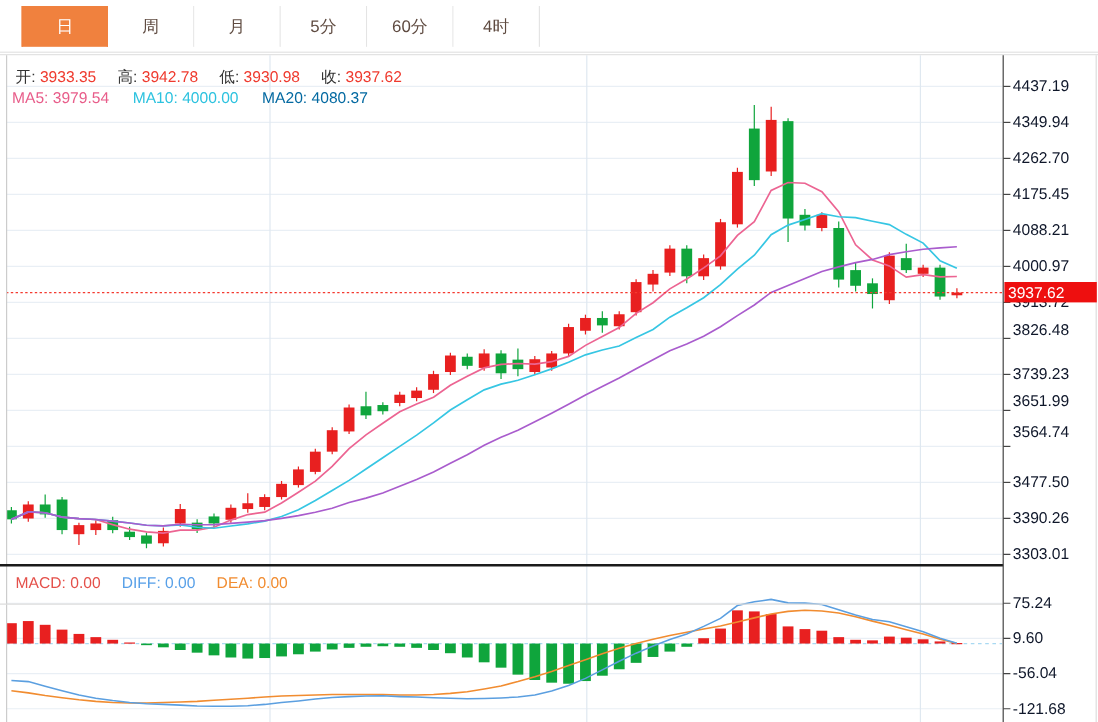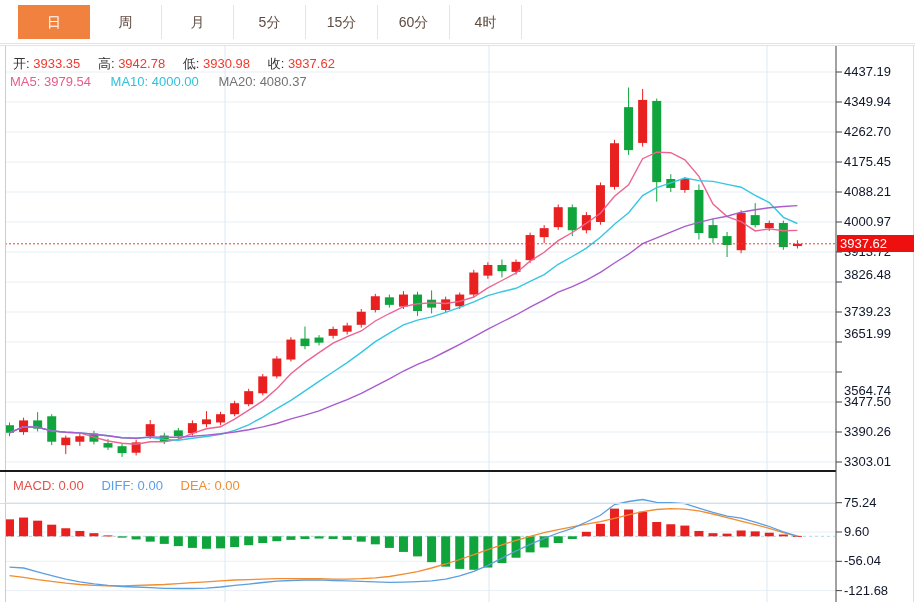--- a/index.html
+++ b/index.html
@@ -12,39 +12,38 @@
        background:#fff;border-right:1px solid #e4e4e4;cursor:pointer;box-sizing:border-box;}
   .tab:first-child{border-left:1px solid #e4e4e4;}
   .tab.active{background:#f0813e;color:#fff;border-color:#f0813e;}
   svg{position:absolute;left:0;top:0;}
   .overlay{position:absolute;font-size:13px;white-space:nowrap;z-index:3;}
   .ohlc-row{left:13px;top:10px;color:#333;}
   .ohlc-row b{font-weight:normal;color:#ef3a2e;}
   .ohlc-row .grp{margin-right:14px;}
   .ma-row{left:10px;top:29px;}
   .ma-row .grp{margin-right:16px;margin-top:20px;}
-  .ma5{color:#e85d8a;} .ma10{color:#2cc2df;} .ma20{color:#737373;}
+  .ma5{color:#e85d8a;} .ma10{color:#2cc2df;} .ma20{color:#0369a1;}
   .macd-row{left:13px;top:436px;}
   .macd-row .grp{margin-right:14px;}
   .c-macd{color:#e4504a;} .c-diff{color:#58a0e8;} .c-dea{color:#f18c30;}
   .axlab{position:absolute;left:844px;color:#0f172a;font-size:13px;z-index:2;}
   .price-tag{position:absolute;left:837px;width:74px;height:17px;background:#ee0f0f;color:#fff;
              font-size:13px;line-height:17px;padding-left:3px;z-index:4;}
 </style>
 </head>
 <body>
 
 <div class="screen">
 
   <div class="tabbar">
       <div class="tab active">日</div>
       <div class="tab">周</div>
       <div class="tab">月</div>
       <div class="tab">5分</div>
-      <div class="tab">15分</div>
       <div class="tab">60分</div>
       <div class="tab">4时</div>
     </div>
 
   <svg id="chart" width="915" height="602">
       <rect x="837" y="46" width="78" height="556" fill="#fff"></rect>
       <line x1="5" y1="72" x2="835" y2="72" stroke="#e9eff5" stroke-width="1"></line>
       <line x1="5" y1="102.00222124999999" x2="835" y2="102.00222124999999" stroke="#e9eff5" stroke-width="1"></line>
       <line x1="5" y1="132.0010038499999" x2="835" y2="132.0010038499999" stroke="#e9eff5" stroke-width="1"></line>
       <line x1="5" y1="162.00322509999992" x2="835" y2="162.00322509999992" stroke="#e9eff5" stroke-width="1"></line>
@@ -292,21 +291,21 @@
       <div class="axlab" style="top: 64px;">4437.19</div>
       <div class="axlab" style="top: 94.0022px;">4349.94</div>
       <div class="axlab" style="top: 124.001px;">4262.70</div>
       <div class="axlab" style="top: 154.003px;">4175.45</div>
       <div class="axlab" style="top: 184.002px;">4088.21</div>
       <div class="axlab" style="top: 214.001px;">4000.97</div>
       <div class="axlab" style="top: 244.003px;">3913.72</div>
       <div class="axlab" style="top: 267px;">3826.48</div>
       <div class="axlab" style="top: 304.004px;">3739.23</div>
       <div class="axlab" style="top: 326px;">3651.99</div>
-      <div class="axlab" style="top: 383px;">3564.74</div>
+      <div class="axlab" style="top: 352px;">3564.74</div>
       <div class="axlab" style="top: 394.004px;">3477.50</div>
       <div class="axlab" style="top: 424.003px;">3390.26</div>
       <div class="axlab" style="top: 454.005px;">3303.01</div>
       <div class="axlab" style="top: 494.713px;">75.24</div>
       <div class="axlab" style="top: 524.015px;">9.60</div>
       <div class="axlab" style="top: 553.316px;">-56.04</div>
       <div class="axlab" style="top: 582.618px;">-121.68</div>
     </div>
 
   <div class="price-tag" style="top: 234.785px;">

